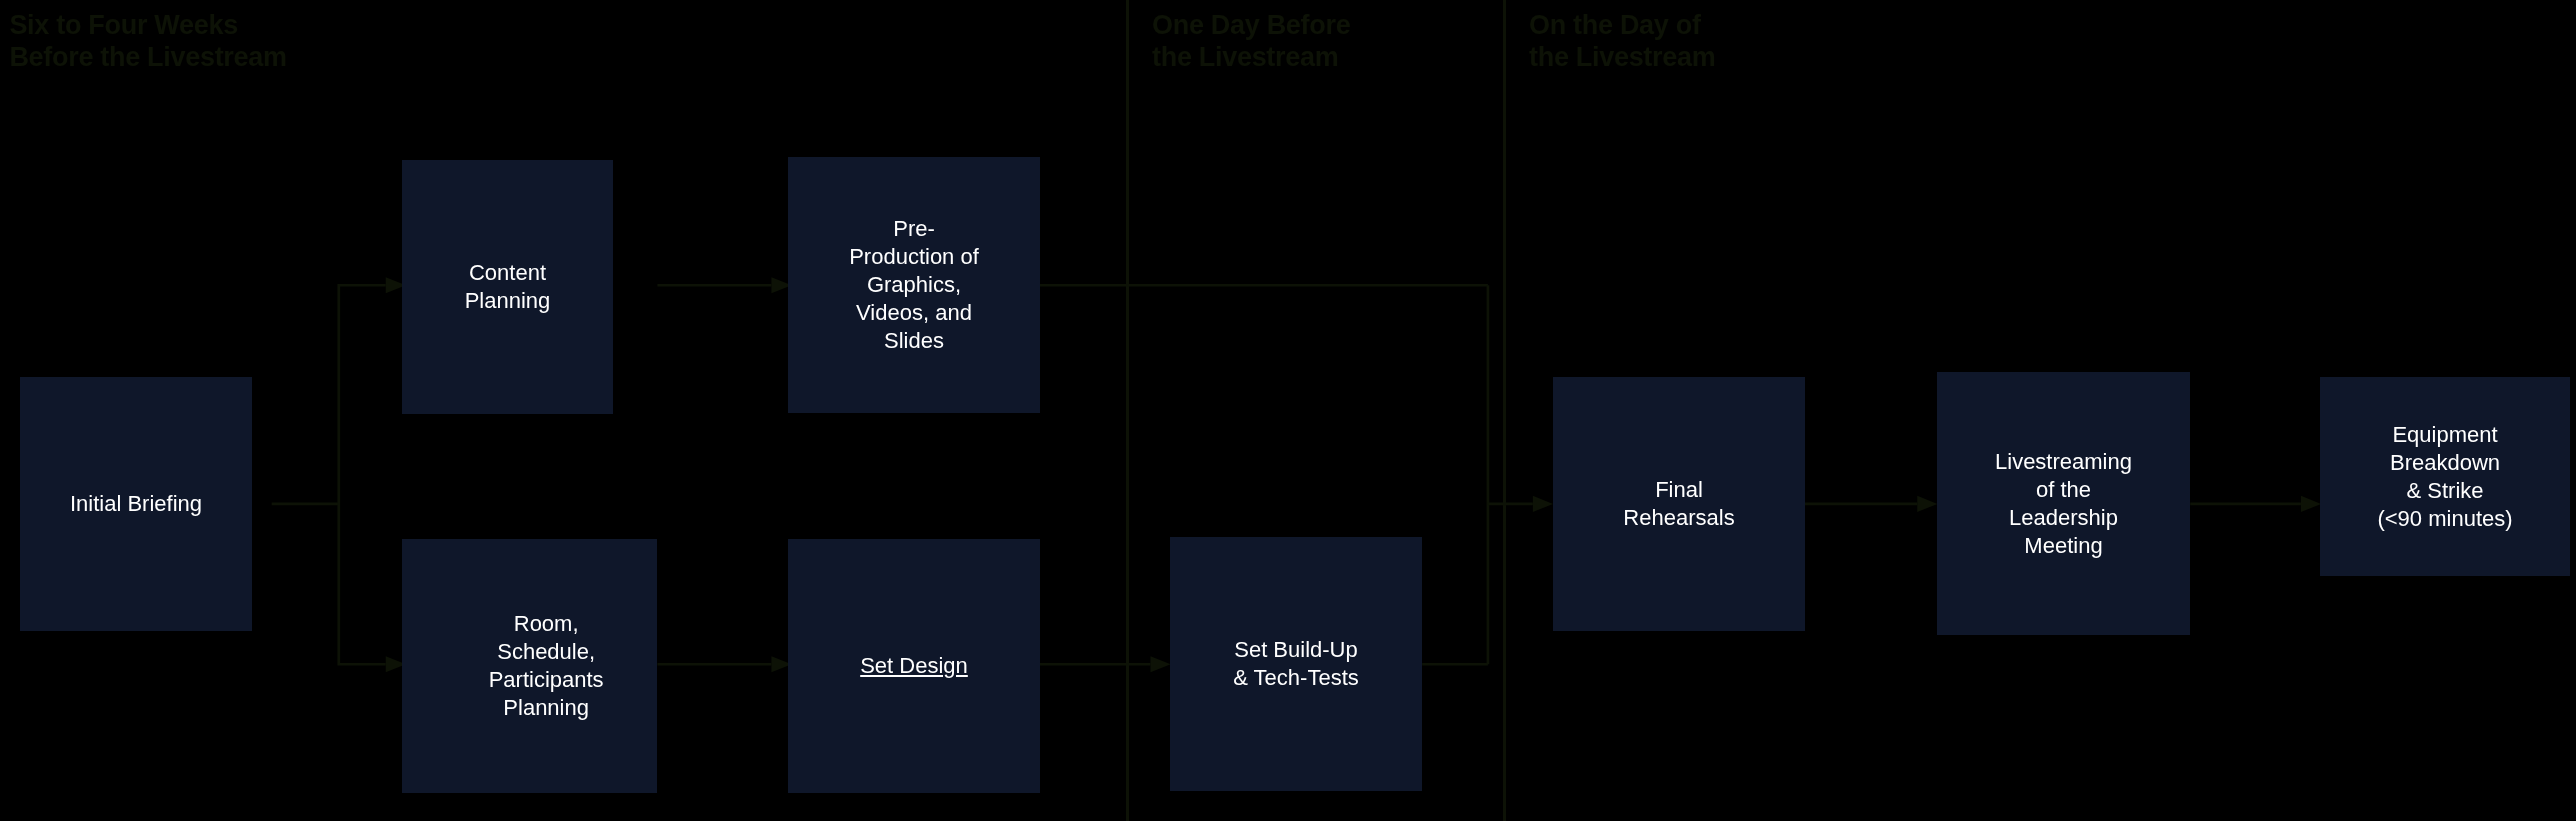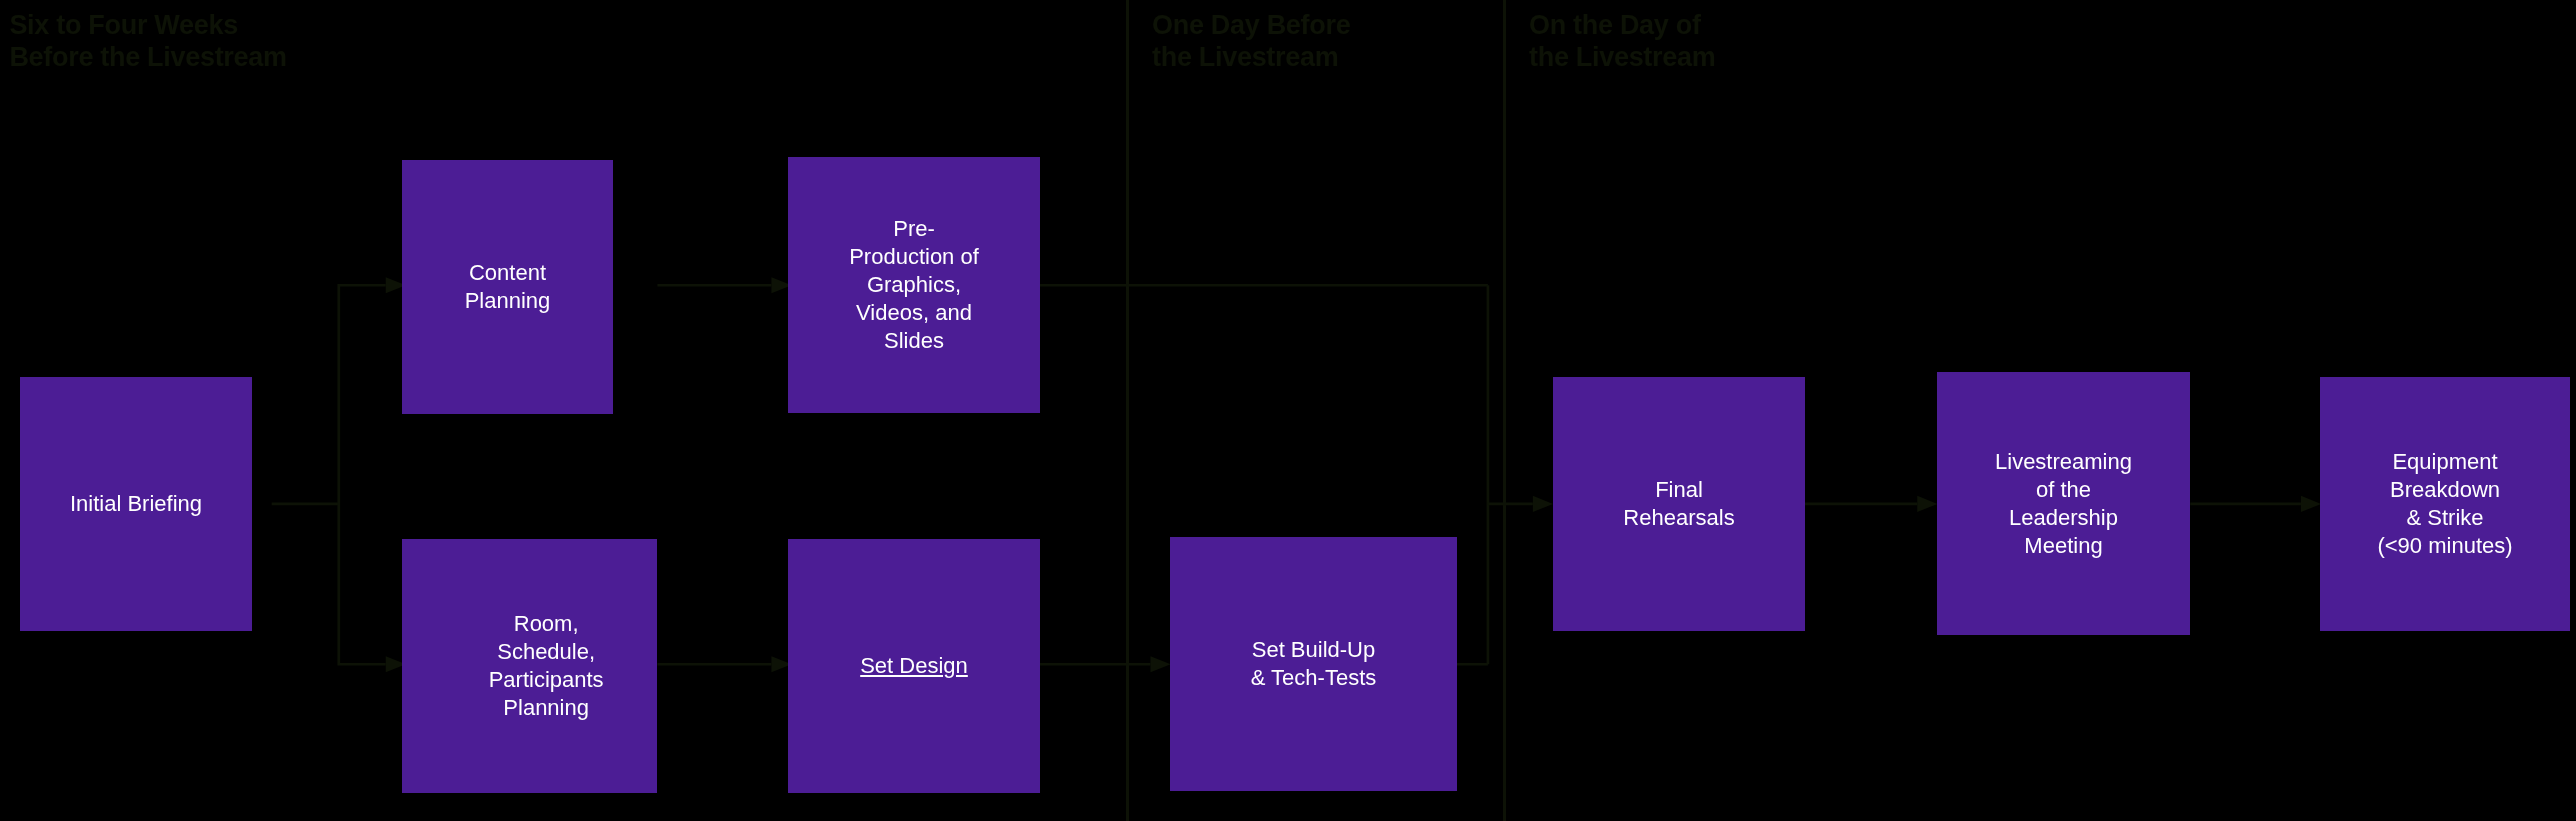--- a/index.html
+++ b/index.html
@@ -36,21 +36,21 @@
   .phase-divider {
     position: absolute;
     top: 0;
     width: 2.7px;
     height: 822px;
     background: #0d1206;
   }
   
   .node {
     position: absolute;
-    background: #4c1d95;
+    background: #0f172a;
     color: #ffffff;
     display: flex;
     align-items: center;
     justify-content: center;
     text-align: center;
     box-sizing: border-box;
     padding: 4px 6.7px;
     font-family: "Liberation Sans", sans-serif;
     font-size: 22px;
     line-height: 28px;
@@ -152,30 +152,30 @@
 Videos, and
 Slides</div>
 
   <div class="node" style="left:402px; top:539px; width:255px; height:254px;padding-left:40px;">Room,
 Schedule,
 Participants
 Planning</div>
 
   <div class="node" style="left:788px; top:539px; width:252px; height:254px;text-decoration:underline;">Set Design</div>
 
-  <div class="node" style="left:1170px; top:537px; width:287px; height:254px;">Set Build-Up
+  <div class="node" style="left:1170px; top:537px; width:252px; height:254px;">Set Build-Up
 &amp; Tech-Tests</div>
 
   <div class="node" style="left:1553px; top:377px; width:252px; height:254px;">Final
 Rehearsals</div>
 
   <div class="node" style="left:1937px; top:372px; width:253px; height:263px;">Livestreaming
 of the
 Leadership
 Meeting</div>
 
-  <div class="node" style="left:2320px; top:377px; width:250px; height:254px;">Equipment
+  <div class="node" style="left:2320px; top:377px; width:250px; height:199px;">Equipment
 Breakdown
 &amp; Strike
 (&lt;90 minutes)</div>
 
 </div>
 
 
 </body></html>

